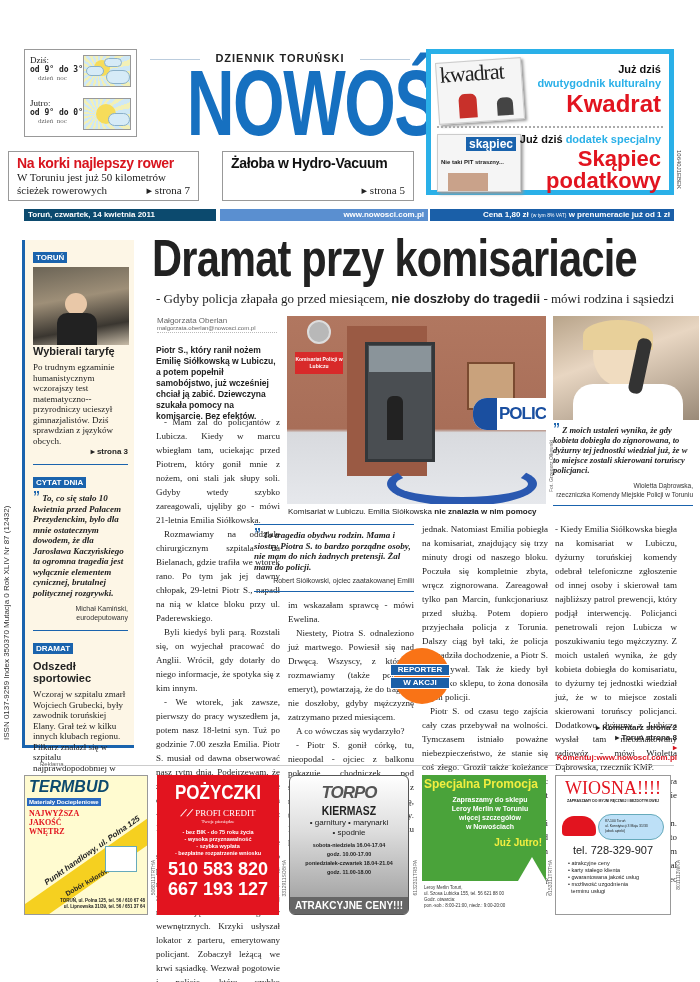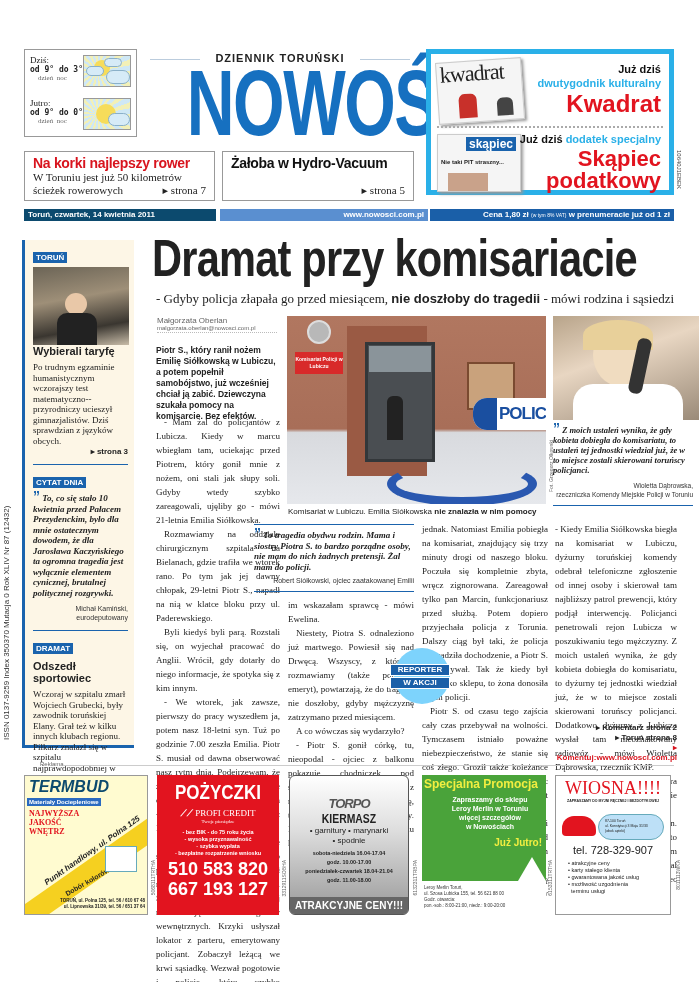--- a/index.html
+++ b/index.html
@@ -116,21 +116,21 @@
       <div style="position:absolute;left:3px;top:24px;font-family:'Liberation Sans',sans-serif;font-weight:bold;font-size:6px">Nie taki PIT straszny...</div>
       <div style="position:absolute;left:10px;top:38px;width:40px;height:18px;background:#c9a28a"></div>
     </div>
     <div class="ptxt" style="top:80px;font-size:11px"><span style="color:#111">Już dziś</span> <span style="color:#2ab0e8">dodatek specjalny</span></div>
     <div class="ptxt" style="top:94px;font-size:22px;color:#e2141f">Skąpiec</div>
     <div class="ptxt" style="top:116px;font-size:22px;color:#e2141f">podatkowy</div>
   </div>
 </div>
 <div id="barcode-top" class="abs sans">10640J1EBEK</div>
 
-<div class="teaser" style="left:24px;width:191px">
+<div class="teaser" style="left:8px;width:191px">
   <h3 style="color:#d8141e">Na korki najlepszy rower</h3>
   <p><span>W Toruniu jest już 50 kilometrów ścieżek rowerowych</span></p>
   <span class="pg" style="right:8px;bottom:3px">▸ strona 7</span>
 </div>
 <div class="teaser" style="left:222px;width:192px">
   <h3 style="color:#111">Żałoba w Hydro-Vacuum</h3>
   <span class="pg" style="right:8px;bottom:3px">▸ strona 5</span>
 </div>
 
 <div id="datebar" class="abs">
@@ -221,33 +221,33 @@
   <div style="position:absolute;left:100px;top:146px;width:150px;height:44px;border:9px solid #2a58b0;border-radius:50%;border-top-color:transparent"></div>
 </div>
 <div class="abs caption" style="left:288px;top:507px;white-space:nowrap"><span>Komisariat w Lubiczu. Emilia Siółkowska</span> <b>nie znalazła w nim pomocy</b></div>
 <div class="abs sans" style="left:548px;top:440px;writing-mode:vertical-rl;transform:rotate(180deg);font-size:5px;color:#666">Fot. Grzegorz Olkowski</div>
 
 <div class="abs" style="left:254px;top:524px;width:160px;border-top:1.5px solid #1a63ad;border-bottom:1.5px solid #1a63ad;padding:4px 0 6px">
   <div class="quote" style="font-size:9px"><span class="qmark">”</span> <span>To tragedia obydwu rodzin. Mama i siostry Piotra S. to bardzo porządne osoby, nie mam do nich żadnych pretensji. Żal mam do policji.</span></div>
   <div class="qauth" style="margin-top:4px">Robert Siółkowski, ojciec zaatakowanej Emilii</div>
 </div>
 
-<div class="abs" style="left:394px;top:648px;width:56px;height:56px;border-radius:50%;background:#7dd3fc">
+<div class="abs" style="left:394px;top:648px;width:56px;height:56px;border-radius:50%;background:#f97316">
   <div class="sans" style="position:absolute;left:-4px;top:16px;width:60px;background:#1a5fa8;color:#fff;font-weight:bold;font-size:8px;text-align:center;line-height:10px;border:1px solid #fff">REPORTER</div>
   <div class="sans" style="position:absolute;left:-4px;top:29px;width:60px;background:#1a5fa8;color:#fff;font-weight:bold;font-size:8px;text-align:center;line-height:10px;border:1px solid #fff">W AKCJI</div>
 </div>
 
 <div id="photo2" class="abs">
   <div style="position:absolute;left:40px;top:8px;width:54px;height:62px;border-radius:50%;background:#f0dcc0"></div>
   <div style="position:absolute;left:30px;top:4px;width:70px;height:30px;border-radius:50% 50% 0 0;background:#e8d09a"></div>
   <div style="position:absolute;left:20px;top:68px;width:110px;height:40px;background:#fff;border-radius:20px 20px 0 0"></div>
   <div style="position:absolute;left:80px;top:22px;width:14px;height:56px;background:#333;border-radius:6px;transform:rotate(12deg)"></div>
 </div>
 <div id="photo3cap" class="abs">
-  <div class="quote" style="font-size:8.5px;line-height:10px"><span class="qmark">”</span> <span>Z moich ustaleń wynika, że gdy kobieta dobiegła do komisariatu, to ustaleń tej jednostki wiedział już, że w to miejsce zostali skierowani toruńscy policjanci.</span></div>
+  <div class="quote" style="font-size:8.5px;line-height:10px"><span class="qmark">”</span> <span>Z moich ustaleń wynika, że gdy kobieta dobiegła do zignorowana, to dyżurny tej jednostki wiedział już, że w to miejsce zostali skierowani toruńscy policjanci.</span></div>
   <div class="qauth" style="font-size:6.5px"><span>Wioletta Dąbrowska,</span><br><span>rzeczniczka Komendy Miejskie Policji w Toruniu</span></div>
   <div style="border-top:1.5px solid #1a63ad;margin-top:6px"></div>
 </div>
 
 <div id="reklama" class="abs"><span style="margin-left:16px">Reklama</span></div>
 
 <div class="ad" style="left:24px;width:124px;background:#fffbd0;border:1px solid #999">
   <div class="sans" style="position:absolute;left:4px;top:2px;color:#0c4a6e;font-weight:bold;font-style:italic;font-size:16px">TERMBUD</div>
   <div class="sans" style="position:absolute;left:2px;top:22px;background:#2a6ac0;color:#fff;font-weight:bold;font-size:6px;padding:1px 2px">Materiały Dociepleniowe</div>
   <div style="position:absolute;left:4px;top:33px;color:#e2141f;font-weight:bold;font-size:8px;line-height:9px">
@@ -277,21 +277,21 @@
       <div>- bezpłatne rozpatrzenie wniosku</div>
     </div>
   <div class="sans" style="margin-top:2px;font-weight:bold;font-size:18px;line-height:20px">
       <div>510 583 820</div>
       <div>667 193 127</div>
     </div>
 </div>
 <div class="adcode" style="left:281px">3312911SOBHA</div>
 
 <div class="ad" style="left:289px;width:120px;background:linear-gradient(180deg,#fff 0%,#ddd 40%,#999 100%);border:1px solid #555;border-radius:6px;text-align:center">
-  <div class="sans" style="margin-top:20px;font-weight:bold;font-style:italic;font-size:13px;color:#555;letter-spacing:-1px">TORPO</div>
+  <div class="sans" style="margin-top:7px;font-weight:bold;font-style:italic;font-size:17px;color:#555;letter-spacing:-1px">TORPO</div>
   <div class="sans" style="font-weight:bold;font-size:13px;transform:scaleX(0.8)">KIERMASZ</div>
   <div class="sans" style="font-size:8px;line-height:10px">
       <div>• garnitury • marynarki</div>
       <div>• spodnie</div>
     </div>
   <div class="sans" style="margin-top:3px;font-weight:bold;font-size:6px;line-height:9px;transform:scaleX(0.9)">
       <div>sobota-niedziela 16.04-17.04</div>
       <div>godz. 10.00-17.00</div>
       <div>poniedziałek-czwartek 18.04-21.04</div>
       <div>godz. 11.00-18.00</div>

